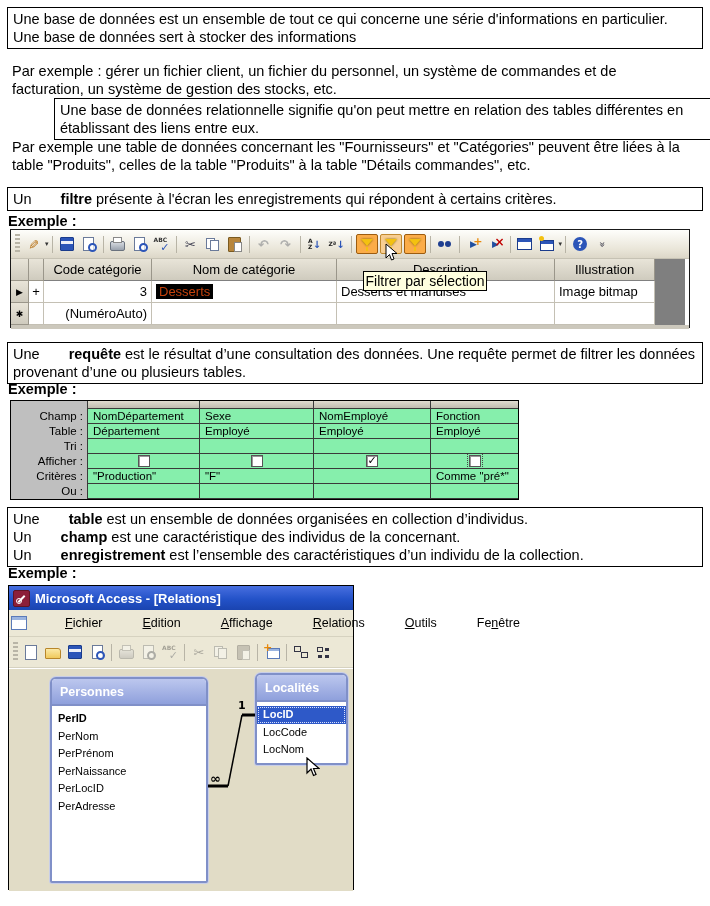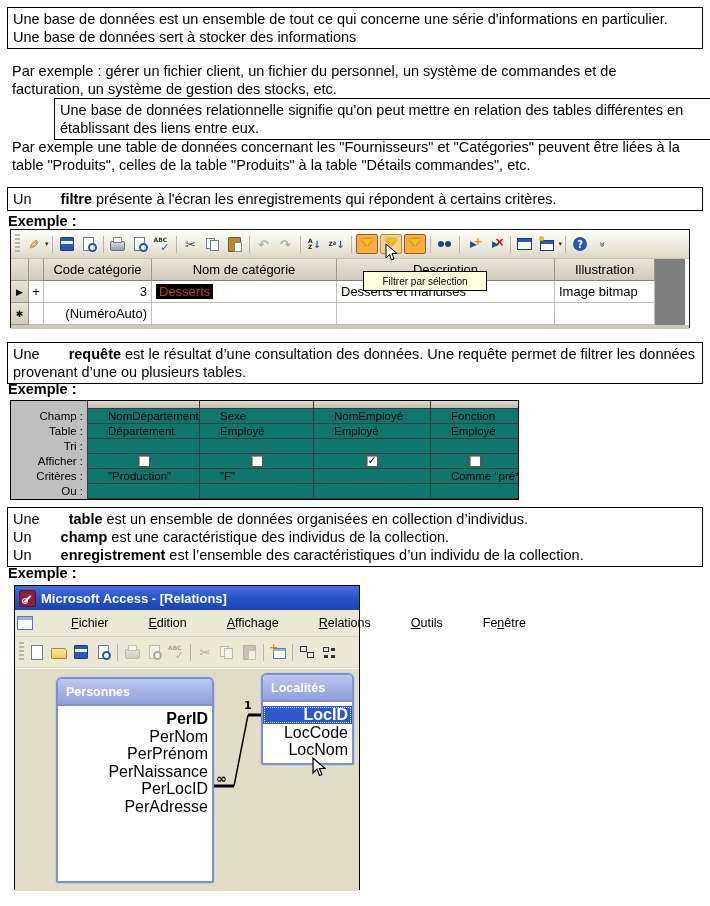--- a/index.html
+++ b/index.html
@@ -82,59 +82,59 @@
   .dshead{height:22px;}
   .dscell{border-right:1px solid #C4C0B4;border-bottom:1px solid #C4C0B4;display:flex;align-items:center;
           padding:0 4px;box-sizing:border-box;background:#fff;overflow:hidden;white-space:nowrap;}
   .dshc{background:linear-gradient(180deg,#E8E4D8,#CFCBBE);border-right:1px solid #9A968A;border-bottom:1px solid #808080;
         justify-content:center;font-size:13px;}
   .dssel{background:linear-gradient(180deg,#E8E4D8,#CFCBBE);border-right:1px solid #9A968A;border-bottom:1px solid #9A968A;
          justify-content:center;font-size:10px;}
   .dsdark{background:#7F7F7F;border:none;}
   .selchip{background:#000;color:#c2410c;padding:0 3px;}
   #tooltip1{left:352px;top:41px;width:122px;height:18px;background:#FFFFDF;border:1px solid #000;
-            font-size:10px;display:flex;align-items:center;justify-content:center;z-index:5;}
+            font-size:14px;display:flex;align-items:center;justify-content:center;z-index:5;}
   .cursor{z-index:6;pointer-events:none;}
 
   
   #qgrid{left:10px;top:400px;width:507px;border:1px solid #000;background:#BFBFBF;font-size:11.5px;}
   .qrow{display:flex;height:15px;}
   .qstriprow{display:flex;height:8px;}
   .qlabel{width:76px;background:#BFBFBF;text-align:right;padding:1px 4px 0 0;box-sizing:border-box;
           border-bottom:1px solid #BFBFBF;font-size:11.5px;}
-  .qcell{border-left:1px solid #3a3a3a;border-bottom:1px solid #3a3a3a;background:#0f766e;box-sizing:border-box;
-         padding:0 20px;overflow:hidden;white-space:nowrap;display:flex;align-items:center;text-align:right;}
+  .qcell{border-left:1px solid #3a3a3a;border-bottom:1px solid #3a3a3a;background:#86efac;box-sizing:border-box;
+         padding:0 5px;overflow:hidden;white-space:nowrap;display:flex;align-items:center;text-align:right;}
   .qstrip{border-left:1px solid #3a3a3a;background:linear-gradient(180deg,#E0DCD0,#BFBBAF);
           border-bottom:1px solid #3a3a3a;box-sizing:border-box;margin:0;}
   .qstrip0{background:#BFBFBF;border:none;width:76px;}
   .qcheckcell{justify-content:center;}
   .cb{width:12px;height:12px;background:#fff;border:1px solid #555;box-shadow:inset 1px 1px 0 #999;
       display:flex;align-items:center;justify-content:center;font-size:11px;box-sizing:border-box;}
   .cb.checked::before{content:"✓";margin-top:-1px;}
   .cb.focus{outline:1px dotted #444;outline-offset:1px;}
 
   
-  #shot3{left:14px;top:585px;width:346px;height:305px;border:1px solid #000;background:#ECE8D6;box-sizing:border-box;text-align:right;}
+  #shot3{left:8px;top:585px;width:346px;height:305px;border:1px solid #000;background:#ECE8D6;box-sizing:border-box;}
   #titlebar{height:24px;background:linear-gradient(180deg,#486FE0,#2352C8 55%,#1A44B0);display:flex;align-items:center;
             color:#fff;font-weight:bold;font-size:13px;padding-left:4px;}
   [data-name="access-icon"]{width:15px;height:15px;background:#8C1F3A;border:1px solid #5e1426;border-radius:2px;
       margin-right:5px;position:relative;flex:none;}
   [data-name="access-icon"]::before{content:"";position:absolute;left:3px;top:7px;width:9px;height:2px;background:#fff;transform:rotate(-45deg);}
   [data-name="access-icon"]::after{content:"";position:absolute;left:2px;bottom:2px;width:4px;height:4px;border:1px solid #fff;border-radius:50%;}
   #menubar{height:26px;display:flex;align-items:center;background:#ECE8D6;border-bottom:1px solid #D6D2C0;font-size:12.5px;}
   .menu-item{padding:2px 8px;margin-left:24px;}
   [data-name="menu-form-icon"]{width:14px;height:12px;border:1px solid #5A7AB8;background:linear-gradient(180deg,#9AB4E0 0 3px,#fff 3px);
       margin:0 6px 0 2px;flex:none;}
   #tb2{height:30px;display:flex;align-items:center;background:#ECE8D6;border-bottom:1px solid #D6D2C0;padding-left:2px;}
   #relarea{position:relative;height:222px;background:#E1DCC6;border-top:1px solid #fff;}
   .reltable{position:absolute;background:#fff;border:2px solid #8090C8;border-radius:6px 6px 2px 2px;box-sizing:border-box;
             box-shadow:0 0 0 1px #C8CEE8;}
   .relhead{height:25px;background:linear-gradient(180deg,#BCC7EE,#8FA0DC);color:#fff;font-weight:bold;font-size:12.5px;
            display:flex;align-items:center;padding-left:8px;border-radius:4px 4px 0 0;border-bottom:2px solid #8090C8;}
-  .relfields{padding:4px 0 0 0;font-size:16px;line-height:17.5px;}
+  .relfields{padding:4px 0 0 0;font-size:11px;line-height:17.5px;}
   .relfield{padding:0 4px 0 6px;white-space:nowrap;}
   .relfield.bold{font-weight:bold;}
   .relfield.selected{background:#2E59C8;color:#fff;font-weight:bold;outline:1px dotted #D8E0FF;outline-offset:-2px;}
   #relsvg{position:absolute;left:0;top:0;}
 </style>
 </head>
 <body>
 
 <div id="page" data-name="document-page">
 
@@ -303,21 +303,21 @@
         <div class="qlabel" data-name="row-label">Ou :</div>
         <div class="qcell" data-name="query-cell-ou" style="width: 112px;"></div>
         <div class="qcell" data-name="query-cell-ou" style="width: 114px;"></div>
         <div class="qcell" data-name="query-cell-ou" style="width: 117px;"></div>
         <div class="qcell" data-name="query-cell-ou" style="width: 88px;"></div>
       </div>
     </div>
 
   <div class="abs doc docbox" style="left:7px;top:507px;" data-name="definition-box-table-champ-enregistrement">
     <div data-name="text-line"><span>Une </span><b>table</b><span> est un ensemble de données organisées en collection d’individus.</span></div>
-    <div data-name="text-line"><span>Un </span><b>champ</b><span> est une caractéristique des individus de la collection.</span></div>
+    <div data-name="text-line"><span>Un </span><b>champ</b><span> est une caractéristique des individus de la concernant.</span></div>
     <div data-name="text-line"><span>Un </span><b>enregistrement</b><span> est l’ensemble des caractéristiques d’un individu de la collection.</span></div>
   </div>
 
   <div class="abs exlabel" style="left:8px;top:565px;" data-name="example-label-table">Exemple :</div>
 
   <div class="abs" id="shot3" data-name="screenshot-access-relations-window">
     <div id="titlebar" data-name="window-title-bar">
       <span data-name="access-icon"></span>
       <span data-name="window-title">Microsoft Access - [Relations]</span>
     </div>

